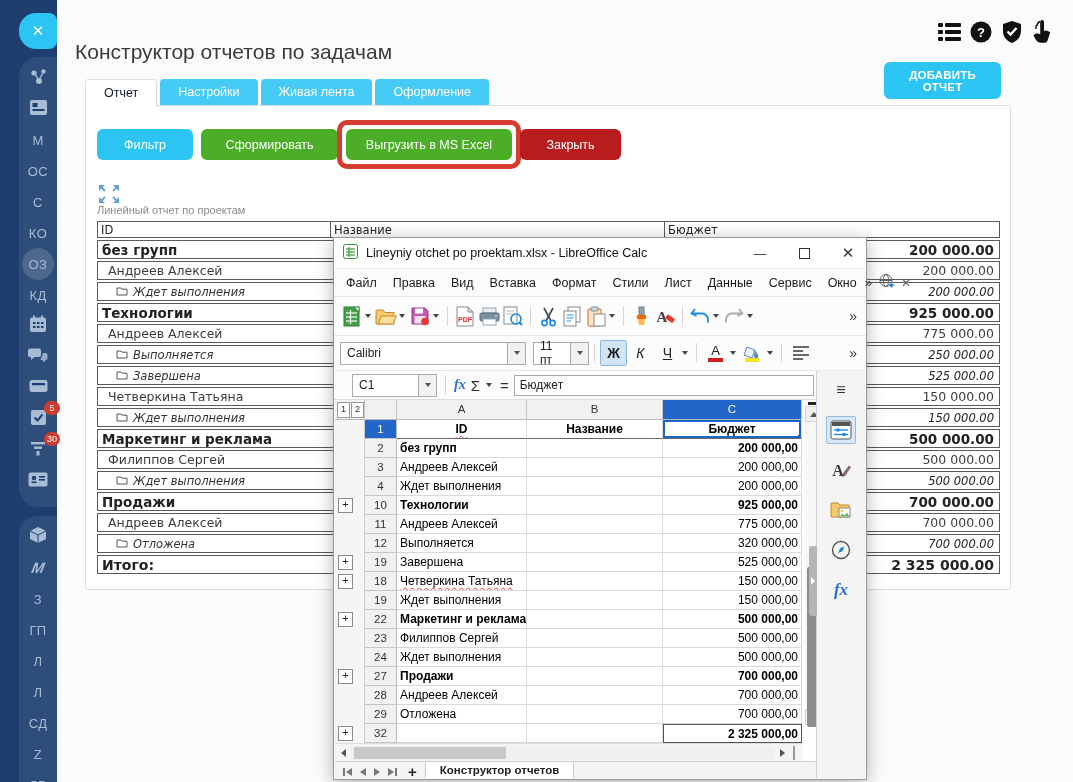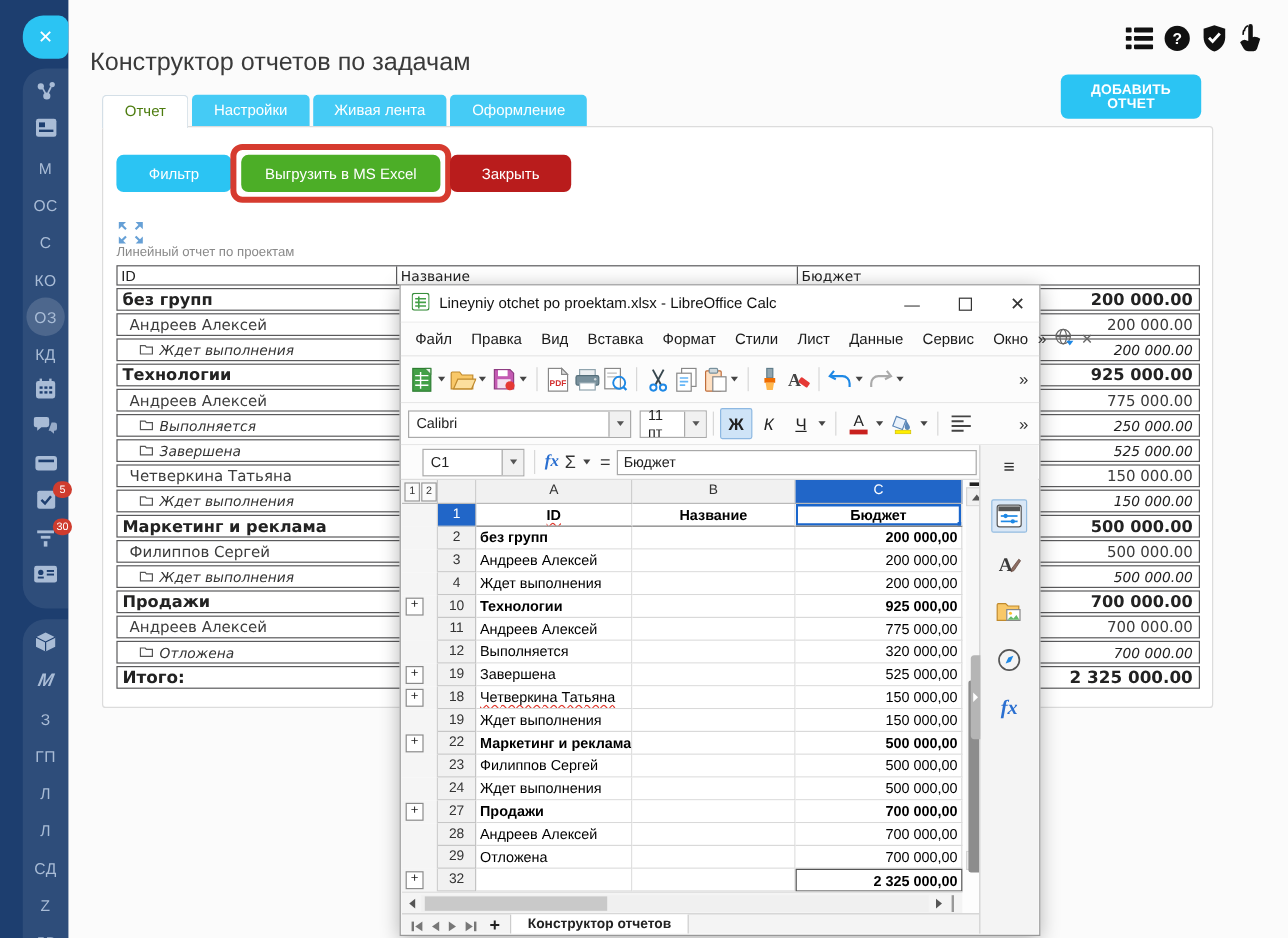--- a/index.html
+++ b/index.html
@@ -25,21 +25,21 @@
   
   .page-title{position:absolute;left:75px;top:40px;font-size:21px;color:#3a3a3a;}
   .hdr-icons{position:absolute;left:938px;top:20px;display:flex;gap:9px;align-items:center;}
   .hdr-icons span{display:inline-flex;}
   .add-btn{position:absolute;left:884px;top:62px;width:117px;height:37px;background:#2bc4f3;border:none;
     border-radius:6px;color:#fff;font-size:11.5px;font-weight:bold;letter-spacing:.2px;cursor:pointer;}
   
   .tabs{position:absolute;left:85px;top:79px;display:flex;gap:3px;z-index:3;}
   .tab{height:26px;line-height:26px;padding:0 18px;border-radius:4px 4px 0 0;background:#45cbf5;
     color:#fff;font-size:12.5px;cursor:pointer;}
-  .tab.active{background:#fff;color:#4d7c0f;border:1px solid #d4dfe7;border-bottom:none;height:27px;}
+  .tab.active{background:#fff;color:#0f172a;border:1px solid #d4dfe7;border-bottom:none;height:27px;}
   .panel{position:absolute;left:85px;top:105px;width:926px;height:485px;background:#fff;
     border:1px solid #dcdcdc;border-radius:3px;box-sizing:border-box;z-index:1;}
   .actions{position:absolute;left:97px;top:129px;display:flex;gap:8px;z-index:2;}
   .act-btn{height:31px;border:none;border-radius:6px;color:#fff;font-size:12.5px;cursor:pointer;position:relative;}
   .act-cyan{background:#2bc4f3;width:96px;}
   .act-green{background:#4cae27;}
   .act-gray{background:#b91c1c;width:101px;}
   .act-btn.hl::after{content:'';position:absolute;left:-9px;right:-9px;top:-9px;bottom:-9px;
     border:5px solid #d63b2f;border-radius:10px;pointer-events:none;}
   .expand-ic{position:absolute;left:96px;top:183px;z-index:2;cursor:move;}
@@ -332,20 +332,21 @@
   <div class="tabs" id="tabs">
       <div class="tab active">Отчет</div>
       <div class="tab">Настройки</div>
       <div class="tab">Живая лента</div>
       <div class="tab">Оформление</div>
     </div>
   <div class="panel"></div>
 
   <div class="actions" id="actions">
       <button class="act-btn act-cyan">Фильтр</button>
+      <button class="act-btn act-green" style="width: 137px;">Сформировать</button>
       <button class="act-btn act-green hl" style="width: 166px;">Выгрузить в MS Excel</button>
       <button class="act-btn act-gray">Закрыть</button>
     </div>
 
   <div class="expand-ic">
     <svg width="26" height="22">
         <g stroke="#66a0d6" stroke-width="1.8">
           <line x1="9" y1="8" x2="5" y2="4"></line>
           <line x1="17" y1="8" x2="21" y2="4"></line>
           <line x1="9" y1="14" x2="5" y2="18"></line>

